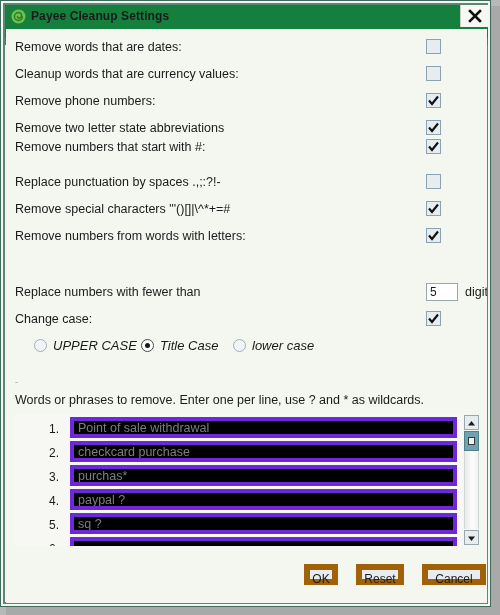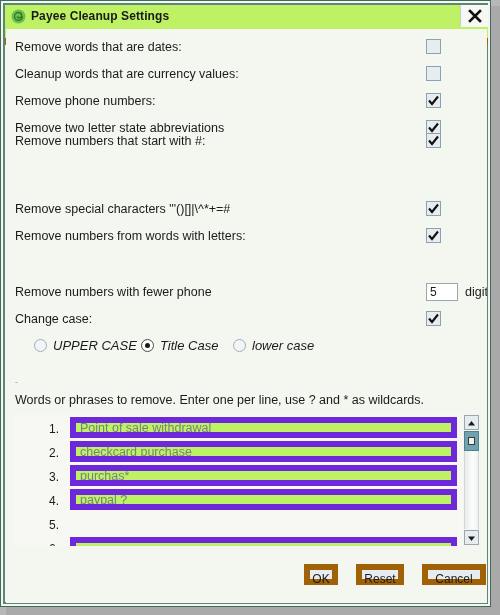--- a/index.html
+++ b/index.html
@@ -36,21 +36,21 @@
     right: 2px; bottom: 2px;
     border: 2px solid #5d8676;
     box-sizing: border-box;
     background: #f4f6f0;
   }
   #titlebar {
     position: absolute;
     left: 4px; top: 4px;
     width: 483px;
     height: 40px;
-    background: #bef264;
+    background: #15803d;
     border-bottom: 7px solid #a16207;
     box-sizing: border-box;
   }
   #title-icon {
     position: absolute;
     left: 6px; top: 4px;
     width: 15px; height: 15px;
   }
   #title-text {
     position: absolute;
@@ -222,22 +222,22 @@
     color: #1b1b1b;
     width: 20px;
     text-align: right;
   }
   .row-input {
     position: absolute;
     left: 57px;
     top: 0px;
     width: 387px;
     height: 21px;
-    background: #bef264;
-    border: 6px solid #6d28d9;
+    background: #000000;
+    border: 4px solid #6d28d9;
     box-sizing: border-box;
     font-size: 12.5px;
     color: #7b7f82;
     padding: 0 0 0 4px;
     font-family: "Liberation Sans", sans-serif;
   }
 
   
   #scrollbar {
     position: absolute;
@@ -361,29 +361,33 @@
 
     <div class="opt-row" style="top:88px">
       <span class="opt-label">Remove two letter state abbreviations</span>
       <span class="cb">
         <svg width="11" height="11" viewBox="0 0 11 11">
           <path d="M1 5.5 L4 9 L10 1.5" fill="none" stroke="#111" stroke-width="2.1"></path>
         </svg>
       </span>
     </div>
 
-    <div class="opt-row" style="top:101px">
+    <div class="opt-row" style="top:107px">
       <span class="opt-label">Remove numbers that start with #:</span>
       <span class="cb">
         <svg width="11" height="11" viewBox="0 0 11 11">
           <path d="M1 5.5 L4 9 L10 1.5" fill="none" stroke="#111" stroke-width="2.1"></path>
         </svg>
       </span>
     </div>
 
+    <div class="opt-row" style="top:142px">
+      <span class="opt-label">Replace punctuation by spaces .,;:?!-</span>
+      <span class="cb"></span>
+    </div>
 
     <div class="opt-row" style="top:169px">
       <span class="opt-label">Remove special characters "'()[]|\^*+=#</span>
       <span class="cb">
         <svg width="11" height="11" viewBox="0 0 11 11">
           <path d="M1 5.5 L4 9 L10 1.5" fill="none" stroke="#111" stroke-width="2.1"></path>
         </svg>
       </span>
     </div>
 
@@ -391,21 +395,21 @@
       <span class="opt-label">Remove numbers from words with letters:</span>
       <span class="cb">
         <svg width="11" height="11" viewBox="0 0 11 11">
           <path d="M1 5.5 L4 9 L10 1.5" fill="none" stroke="#111" stroke-width="2.1"></path>
         </svg>
       </span>
     </div>
 
 
     <div class="opt-row" style="top:252px">
-      <span class="opt-label">Remove numbers with fewer phone</span>
+      <span class="opt-label">Replace numbers with fewer than</span>
       <input id="digits-input" type="text" value="5" style="">
       <span id="digits-label">digits</span>
     </div>
 
     <div class="opt-row" style="top:279px">
       <span class="opt-label">Change case:</span>
       <span class="cb">
         <svg width="11" height="11" viewBox="0 0 11 11">
           <path d="M1 5.5 L4 9 L10 1.5" fill="none" stroke="#111" stroke-width="2.1"></path>
         </svg>
@@ -449,20 +453,21 @@
           <input class="row-input" type="text" value="purchas*" style="">
         </div>
 
         <div class="list-row" style="top:75px">
           <span class="row-num">4.</span>
           <input class="row-input" type="text" value="paypal ?" style="">
         </div>
 
         <div class="list-row" style="top:99px">
           <span class="row-num">5.</span>
+          <input class="row-input" type="text" value="sq ?" style="">
         </div>
 
         <div class="list-row" style="top:123px">
           <span class="row-num">6.</span>
           <input class="row-input" type="text" value="" style="">
         </div>
 
       </div>
 
       <div id="scrollbar">

